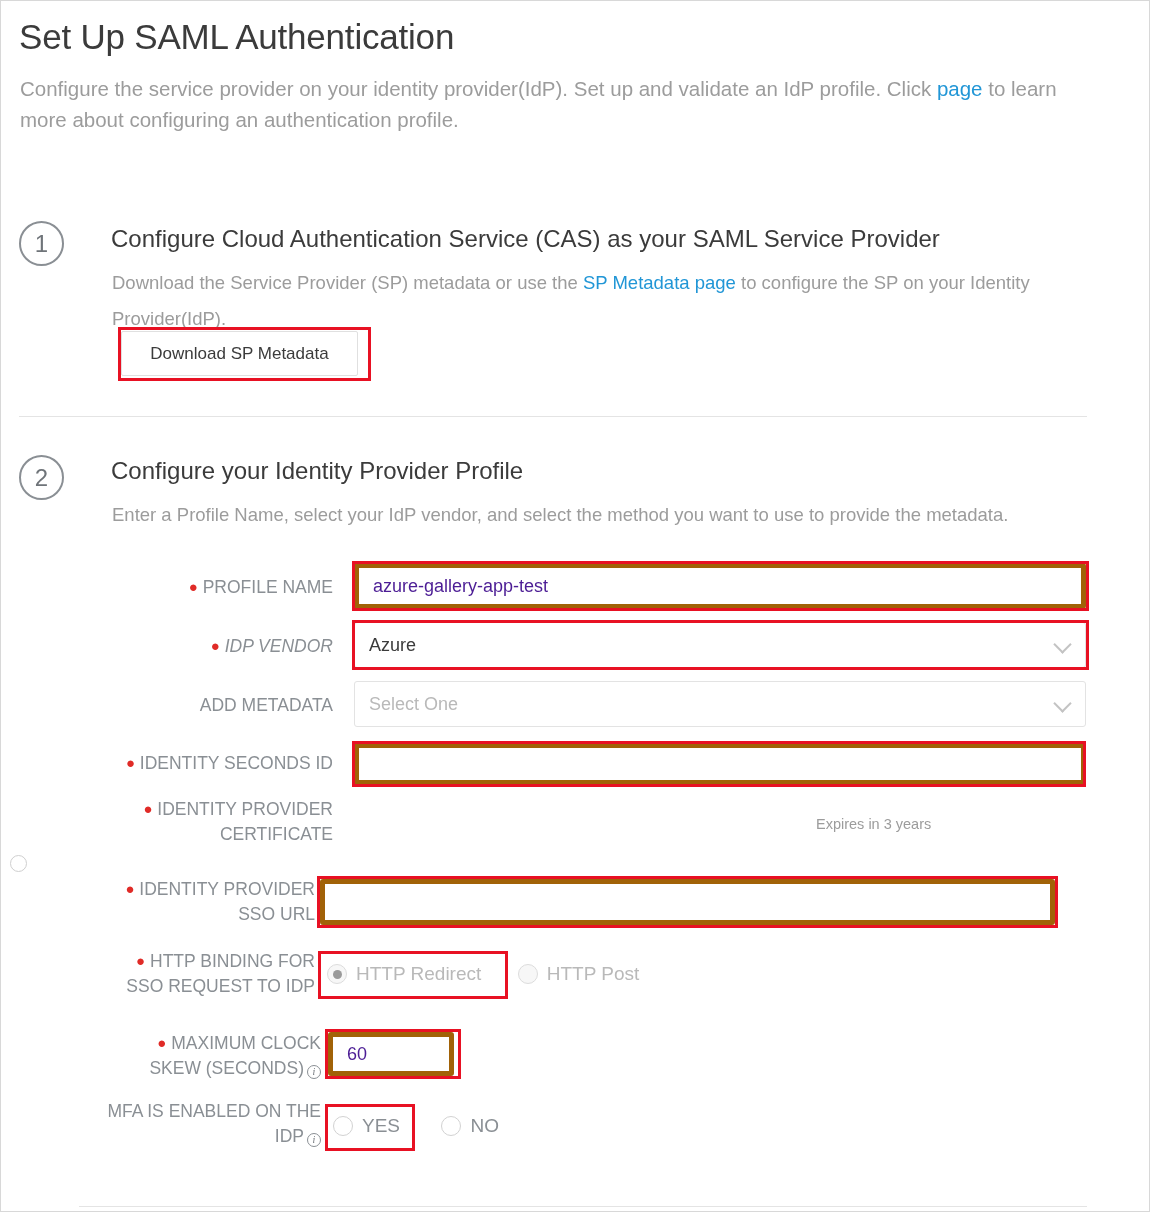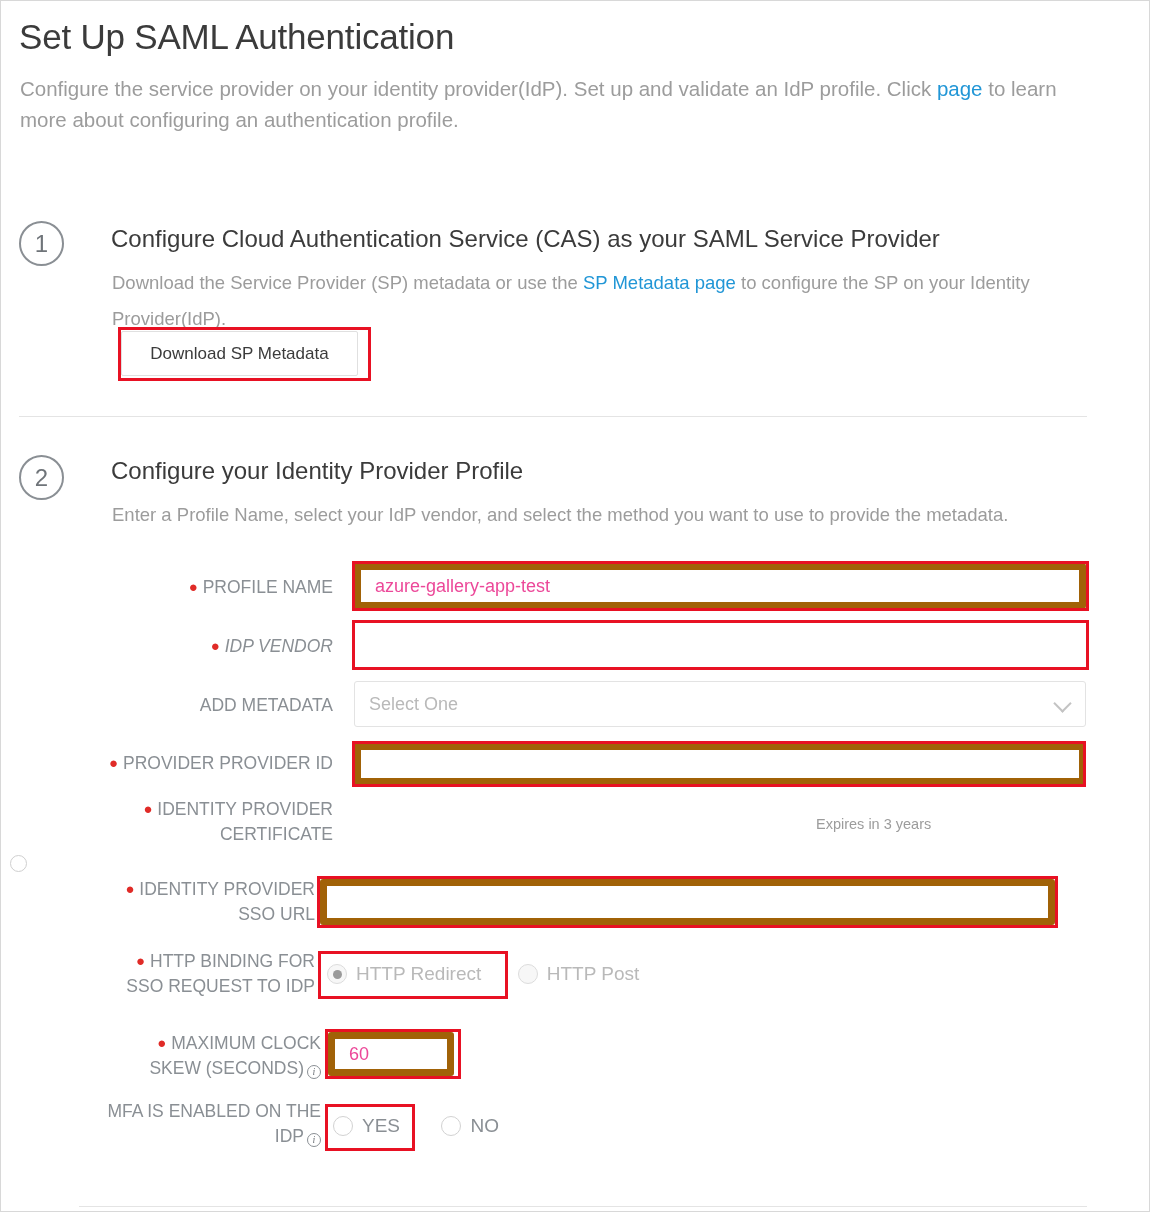--- a/index.html
+++ b/index.html
@@ -137,26 +137,26 @@
     color: #6f7479;
     font-family: "Liberation Serif", serif;
     font-style: italic;
     vertical-align: -1px;
     margin-left: 3px;
   }
 
   .input-box {
     position: absolute;
     box-sizing: border-box;
-    border: 7px solid #a16207;
+    border: 5px solid #a16207;
     border-radius: 3px;
     background: #ffffff;
     font-family: "Liberation Sans", sans-serif;
     font-size: 18px;
-    color: #ec4899;
+    color: #4c1d95;
     padding: 0 14px;
     outline: none;
   }
   .select-box {
     position: absolute;
     box-sizing: border-box;
     border: 1px solid #e3e3e3;
     border-radius: 3px;
     background: #ffffff;
     font-size: 18px;
@@ -281,31 +281,35 @@
     <span class="req-dot">●</span>
     <span>PROFILE NAME</span>
   </div>
   <input class="input-box" style="left: 353px; top: 562px; width: 732px; height: 46px;" value="azure-gallery-app-test">
   <div class="hl" style="left:351px; top:560px; width:737px; height:50px;"></div>
 
   <div class="field-label" style="left:120px; top:633px; width:212px;font-style:italic;">
     <span class="req-dot">●</span>
     <span>IDP VENDOR</span>
   </div>
+  <div class="select-box" style="left:353px; top:621px; width:732px; height:46px;">
+    <span class="sel-value">Azure</span>
+    <span class="chev"></span>
+  </div>
   <div class="hl" style="left:351px; top:619px; width:737px; height:50px;"></div>
 
   <div class="field-label" style="left:120px; top:692px; width:212px;">ADD METADATA</div>
   <div class="select-box" style="left:353px; top:680px; width:732px; height:46px;">
     <span class="sel-value muted">Select One</span>
     <span class="chev"></span>
   </div>
 
   <div class="field-label" style="left:100px; top:750px; width:232px;">
     <span class="req-dot">●</span>
-    <span>PROVIDER PROVIDER ID</span>
+    <span>IDENTITY SECONDS ID</span>
   </div>
   <input class="input-box" style="left: 353px; top: 742px; width: 732px; height: 42px;" value="">
   <div class="hl" style="left:351px; top:740px; width:734px; height:46px;"></div>
 
   <div class="field-label" style="left:100px; top:796px; width:232px;">
     <span class="req-dot">●</span>
     <span>IDENTITY PROVIDER</span><br>
     <span>CERTIFICATE</span>
   </div>
   <div class="static-meta" style="left:815px; top:815px;">Expires in 3 years</div>

